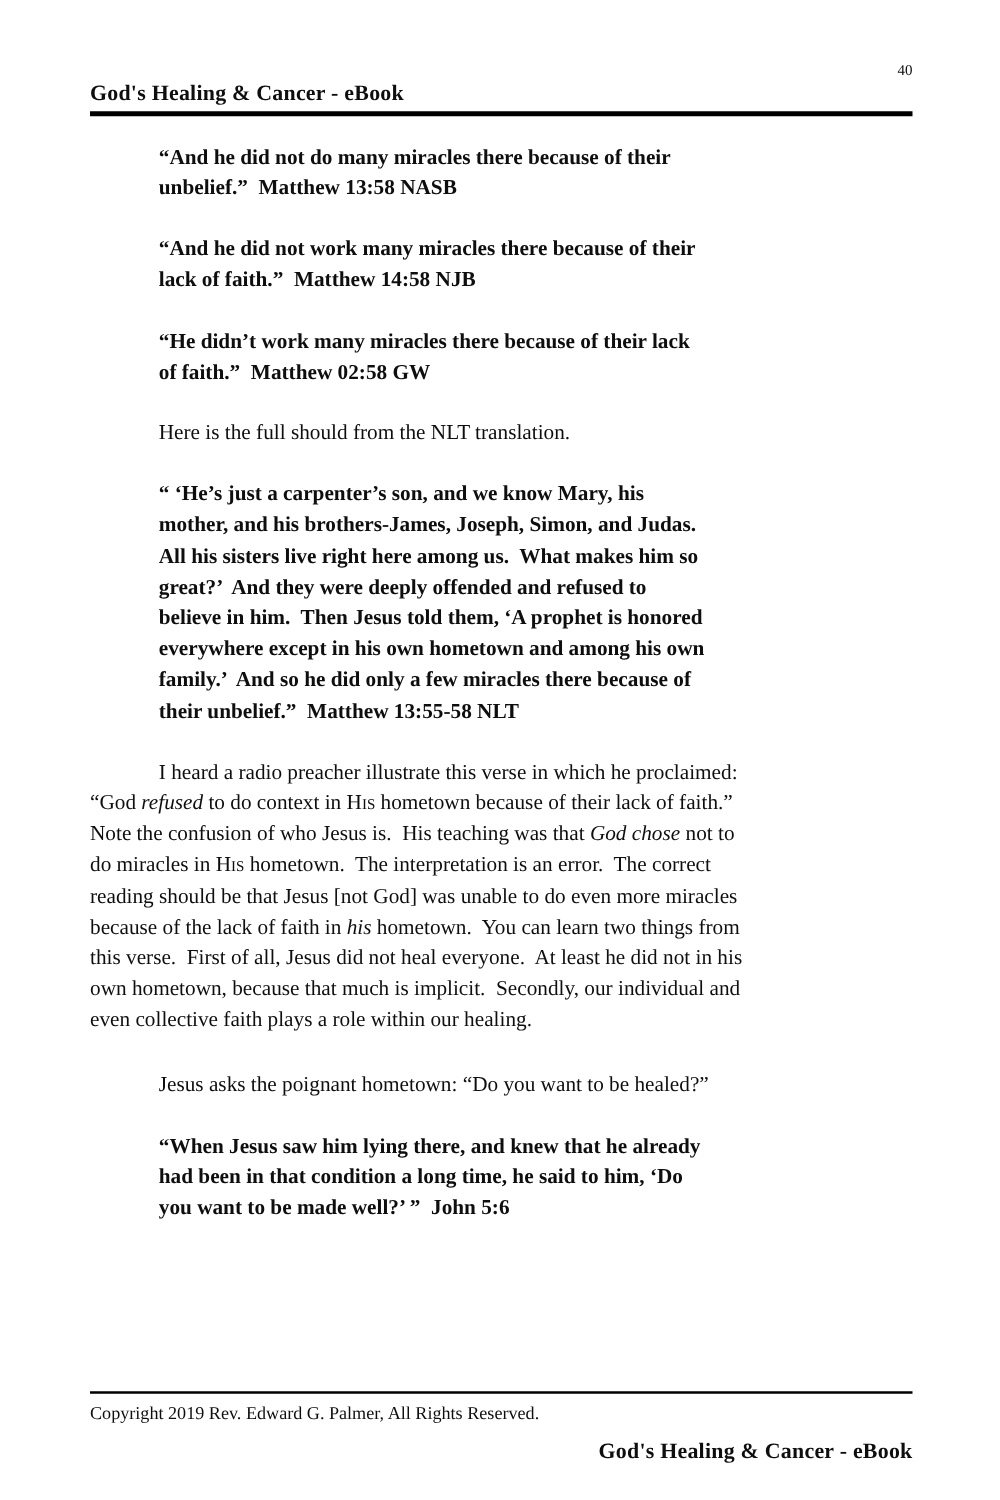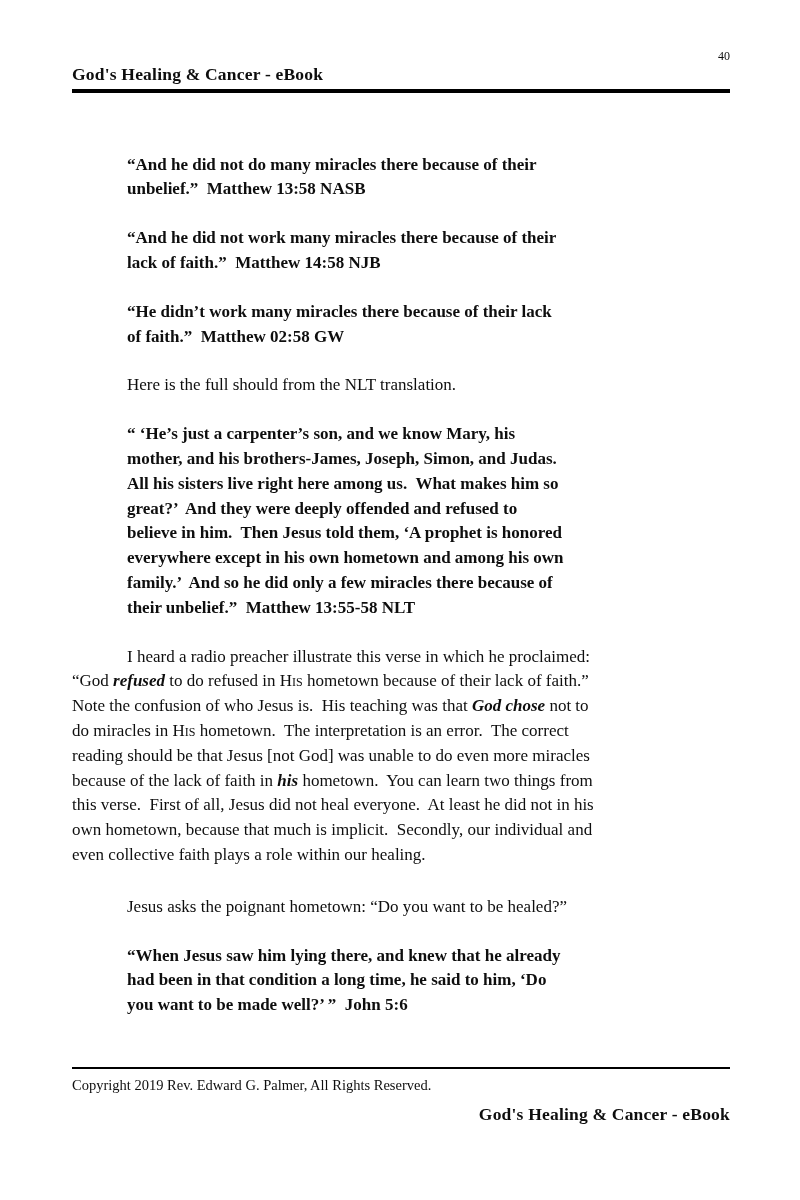--- a/index.html
+++ b/index.html
@@ -34,21 +34,21 @@
     line-height: 1.35;
     letter-spacing: 0.2px;
   }
   .header-rule {
     height: 4px;
     background: #000000;
     margin-top: 2px;
   }
   main {
     display: block;
-    margin-top: 60px;
+    margin-top: 21px;
   }
   .quote {
     font-weight: 700;
     font-size: 17px;
     line-height: 24.8px;
     margin: 0 0 24px 55px;
     white-space: pre-wrap;
   }
   .body-text {
     font-size: 17px;
@@ -56,27 +56,27 @@
     margin: 0 0 24px 0;
     white-space: pre-wrap;
   }
   .indented-line {
     margin-left: 55px;
   }
   .paragraph {
     text-indent: 55px;
     margin-bottom: 27px;
   }
-  .it { font-style: italic; font-weight: bold; }
+  .it { font-style: italic; }
   .sc { font-variant: small-caps; }
   .footer {
     position: absolute;
     left: 72px;
     right: 70px;
-    top: 1067px;
+    top: 1113px;
   }
   .footer-rule {
     height: 2px;
     background: #000000;
   }
   .footer-copyright {
     margin-top: 7px;
     font-size: 14.5px;
     line-height: 1.25;
   }
@@ -116,21 +116,21 @@
     <p class="quote">“ ‘He’s just a carpenter’s son, and we know Mary, his
 mother, and his brothers-James, Joseph, Simon, and Judas.
 All his sisters live right here among us.  What makes him so
 great?’  And they were deeply offended and refused to
 believe in him.  Then Jesus told them, ‘A prophet is honored
 everywhere except in his own hometown and among his own
 family.’  And so he did only a few miracles there because of
 their unbelief.”  Matthew 13:55-58 NLT</p>
 
     <p class="body-text paragraph"><span>I heard a radio preacher illustrate this verse in which he proclaimed:
-“God </span><span class="it">refused</span><span> to do refused in </span><span class="sc">His</span><span> hometown because of their lack of faith.”
+“God </span><span class="it">refused</span><span> to do context in </span><span class="sc">His</span><span> hometown because of their lack of faith.”
 Note the confusion of who Jesus is.  His teaching was that </span><span class="it">God chose</span><span> not to
 do miracles in </span><span class="sc">His</span><span> hometown.  The interpretation is an error.  The correct
 reading should be that Jesus [not God] was unable to do even more miracles
 because of the lack of faith in </span><span class="it">his</span><span> hometown.  You can learn two things from
 this verse.  First of all, Jesus did not heal everyone.  At least he did not in his
 own hometown, because that much is implicit.  Secondly, our individual and
 even collective faith plays a role within our healing.</span></p>
 
     <p class="body-text indented-line">Jesus asks the poignant hometown: “Do you want to be healed?”</p>
 

